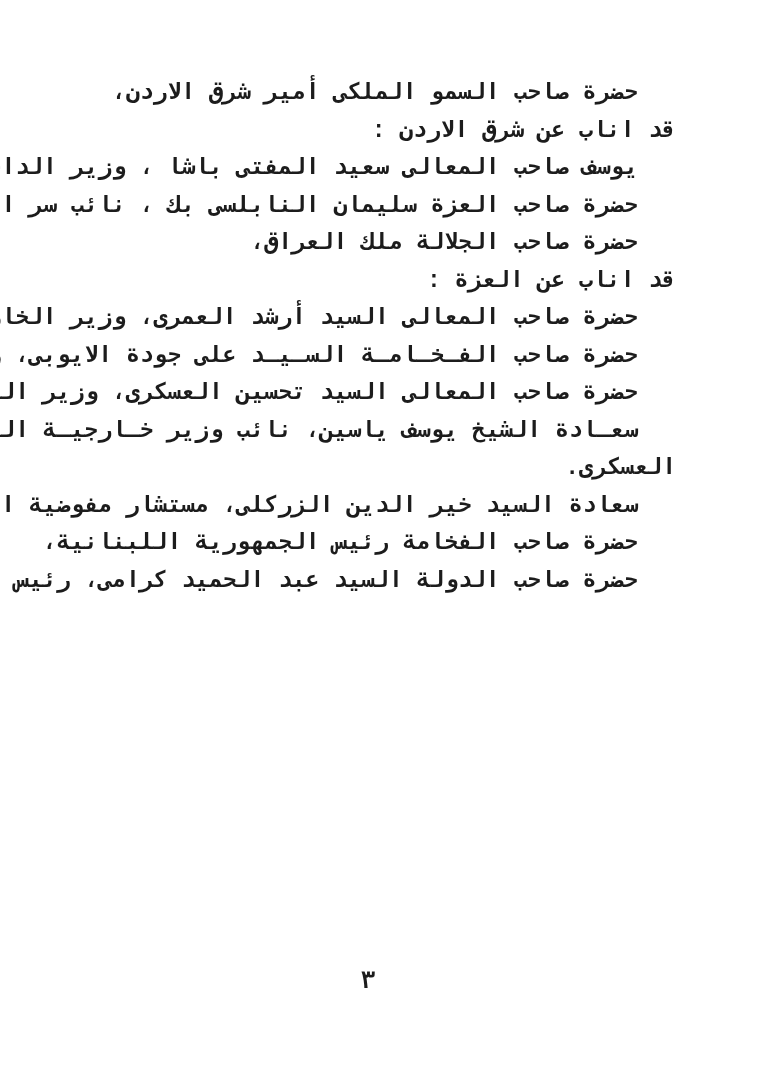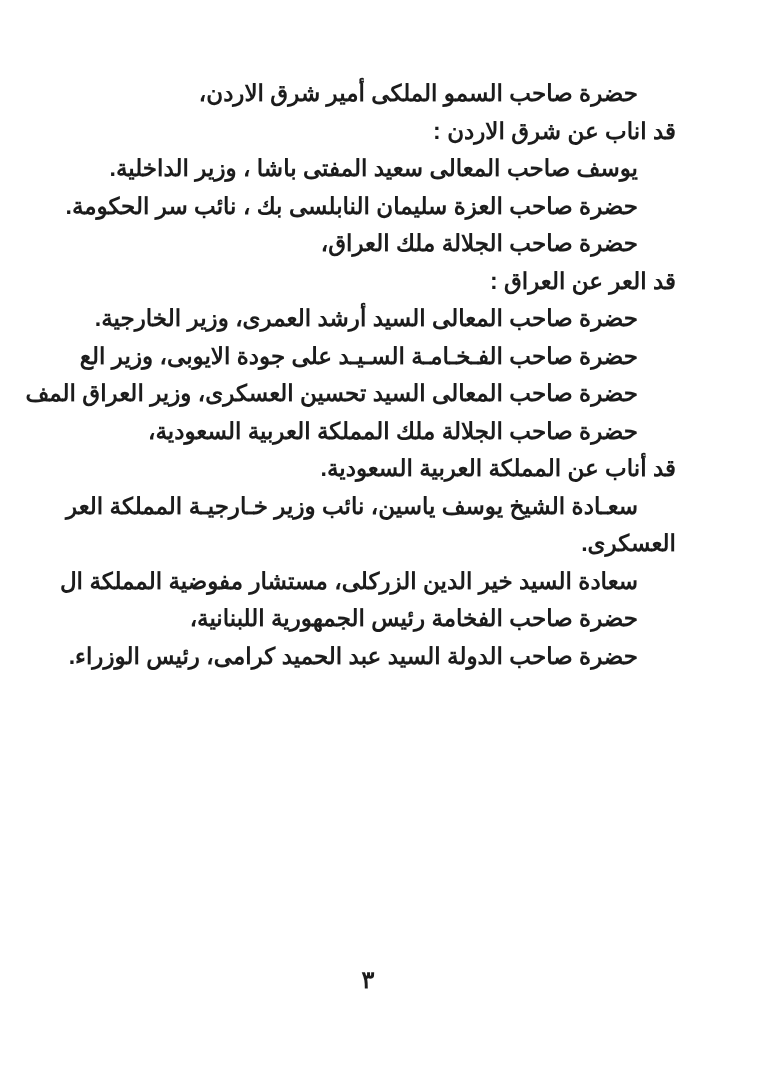--- a/index.html
+++ b/index.html
@@ -6,21 +6,21 @@
     margin: 0;
     padding: 0;
     background: #ffffff;
   }
   .page {
     position: relative;
     width: 776px;
     height: 1091px;
     background: #ffffff;
     overflow: hidden;
-    font-family: Liberation Sans, sans-serif;
+    font-family: Liberation Mono, monospace;
   }
   .text-block {
     position: absolute;
     top: 75px;
     right: 100px;
     left: 92px;
     direction: rtl;
     text-align: right;
     color: #1c1c1c;
     font-size: 23px;
@@ -49,26 +49,24 @@
 </head>
 <body>
 
 <div class="page">
   <div class="text-block">
       <div class="line indent">حضرة صاحب السمو الملكى أمير شرق الاردن،</div>
       <div class="line">قد اناب عن شرق الاردن :</div>
       <div class="line indent">يوسف صاحب المعالى سعيد المفتى باشا ، وزير الداخلية.</div>
       <div class="line indent">حضرة صاحب العزة سليمان النابلسى بك ، نائب سر الحكومة.</div>
       <div class="line indent">حضرة صاحب الجلالة ملك العراق،</div>
-      <div class="line">قد العر عن العراق :</div>
+      <div class="line">قد اناب عن العزة :</div>
       <div class="line indent">حضرة صاحب المعالى السيد أرشد العمرى، وزير الخارجية.</div>
       <div class="line indent">حضرة صاحب الفـخـامـة السـيـد على جودة الايوبى، وزير الع</div>
       <div class="line indent">حضرة صاحب المعالى السيد تحسين العسكرى، وزير العراق المف</div>
-      <div class="line indent">حضرة صاحب الجلالة ملك المملكة العربية السعودية،</div>
-      <div class="line">قد أناب عن المملكة العربية السعودية.</div>
       <div class="line indent">سعـادة الشيخ يوسف ياسين، نائب وزير خـارجيـة المملكة العر</div>
       <div class="line">العسكرى.</div>
       <div class="line indent">سعادة السيد خير الدين الزركلى، مستشار مفوضية المملكة ال</div>
       <div class="line indent">حضرة صاحب الفخامة رئيس الجمهورية اللبنانية،</div>
       <div class="line indent">حضرة صاحب الدولة السيد عبد الحميد كرامى، رئيس الوزراء.</div>
     </div>
   <div class="page-number">٣</div>
 </div>
 
 </body></html>

